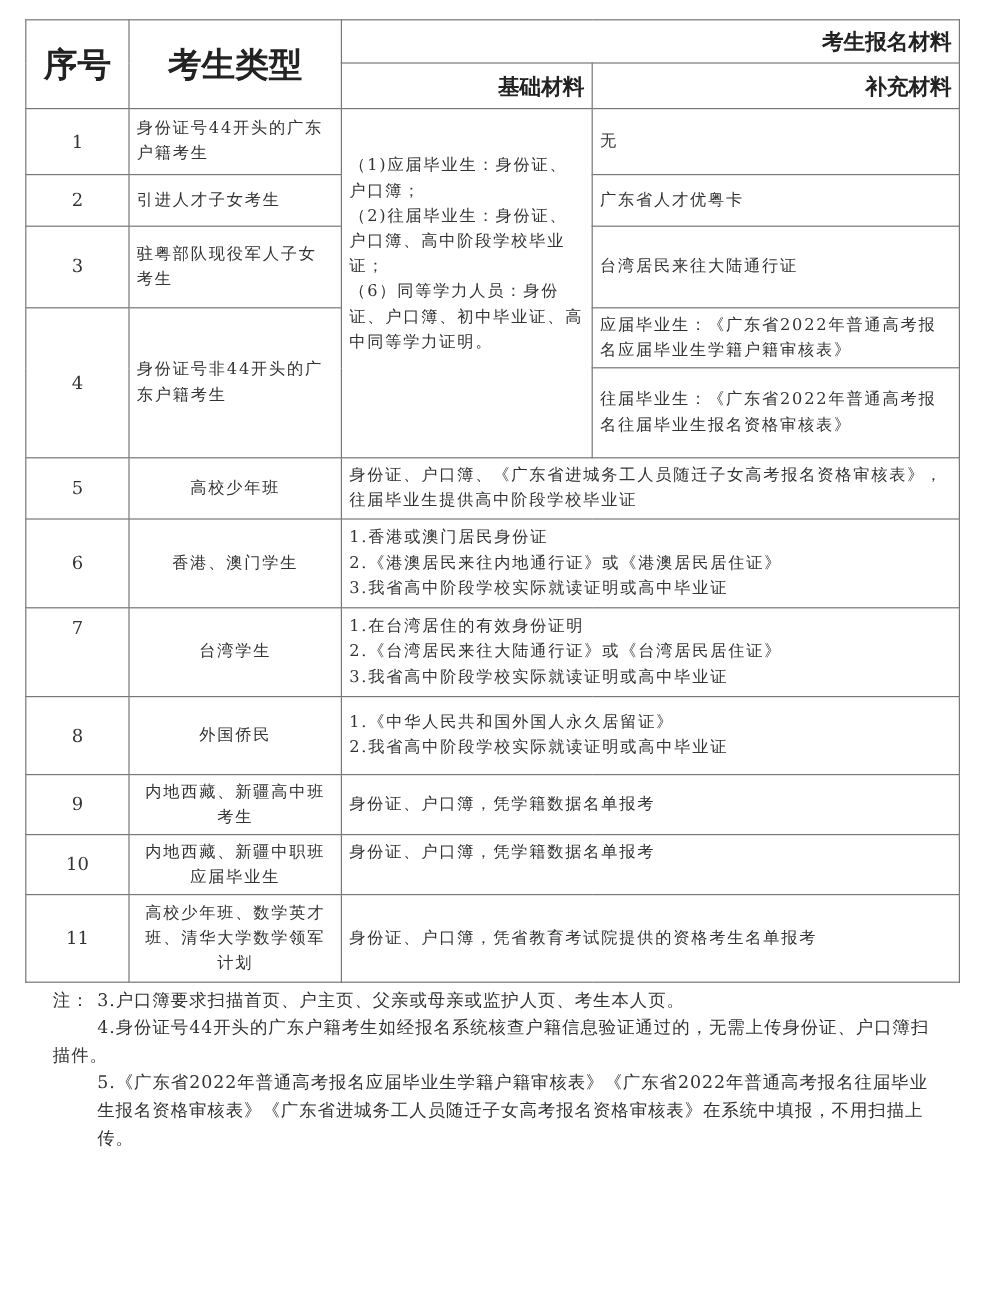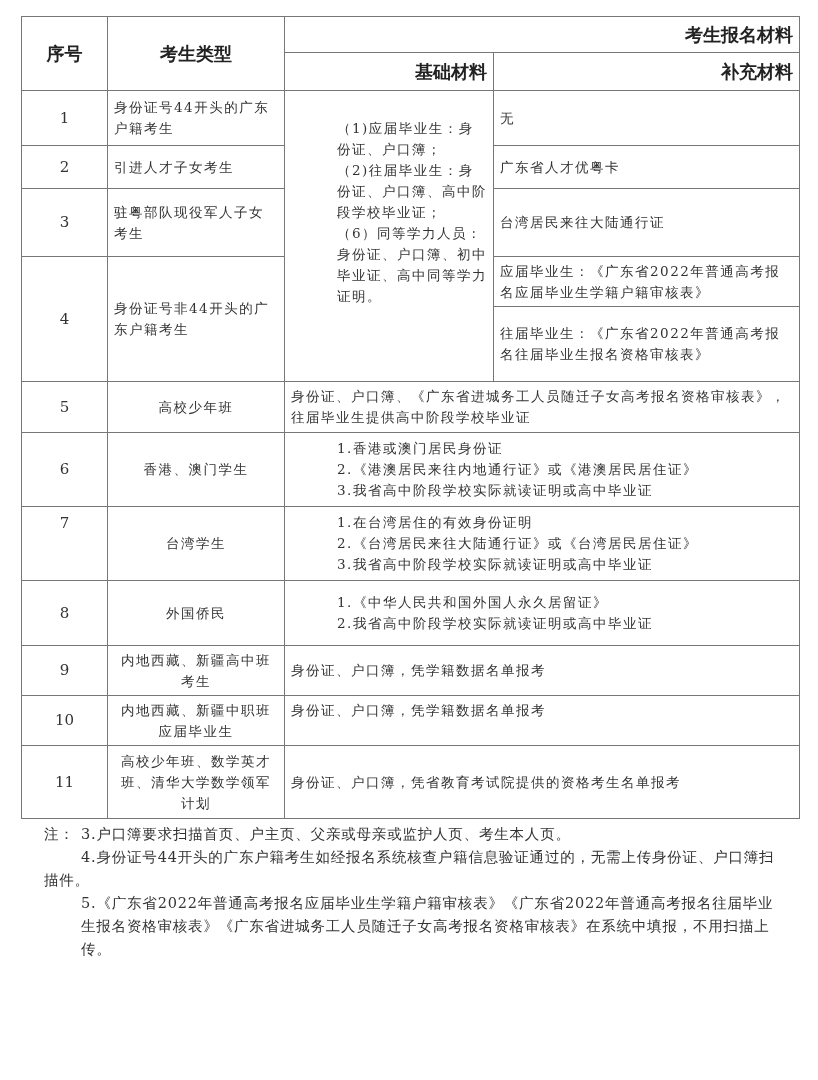--- a/index.html
+++ b/index.html
@@ -2,28 +2,28 @@
 <html><head>
 <meta charset="utf-8">
 <style>
   html, body { margin:0; padding:0; background:#ffffff; }
   body { width:818px; height:1080px; position:relative; overflow:hidden;
          font-family:"DejaVu Serif","Liberation Serif",serif; color:#333; }
   table.reg { position:absolute; left:21px; top:16px; width:778px;
               border-collapse:collapse; table-layout:fixed; }
   table.reg td, table.reg th { border:1.5px solid #777; padding:0 6px; vertical-align:middle; }
   table.reg th { font-weight:bold; font-family:"DejaVu Sans","Liberation Sans",sans-serif; color:#222; }
-  th.big { font-size:18px; }
+  th.big { font-size:28px; }
   th.mid { font-size:18px;text-align:right; }
   td { font-size:13.5px; line-height:21px; letter-spacing:1.5px; }
   td.num { text-align:center; font-size:15px; letter-spacing:0; }
   td.type-c { text-align:center; }
   td.left { text-align:left; }
   .base { padding-top:0; }
-  .line { display:block;margin-left:46px; }
+  .line { display:block; }
   .notes { position:absolute; left:44px; top:823px; width:740px; font-size:14.5px; line-height:23px; letter-spacing:0.8px; color:#333; }
   .note { position:relative; }
   .note .lbl { position:absolute; left:0; }
   .n1 { padding-left:37px; }
 </style>
 </head>
 <body>
 
 <table class="reg">
   <colgroup>

